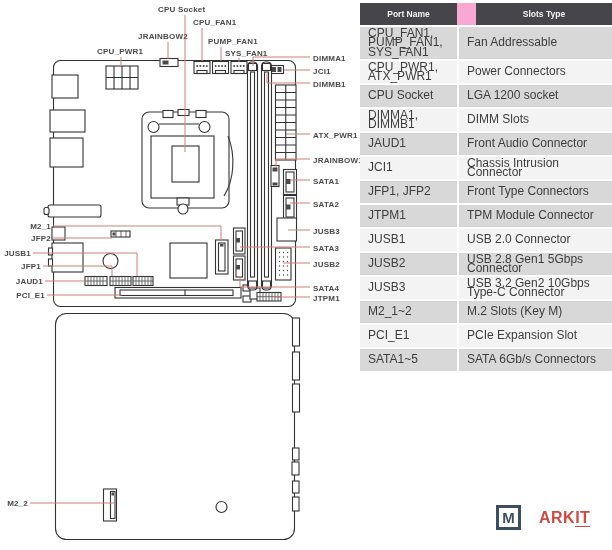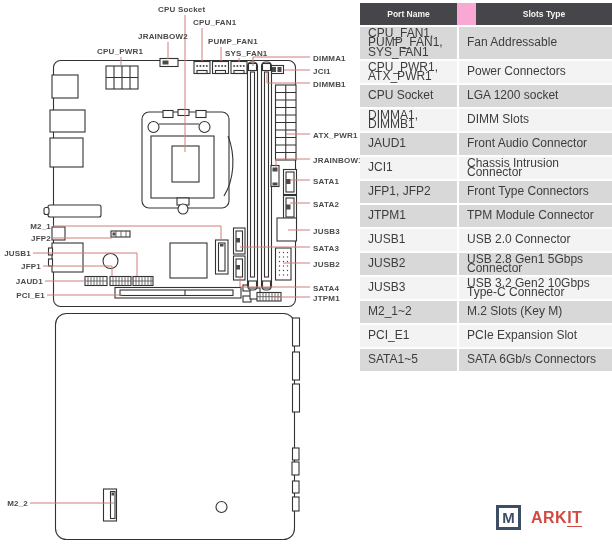--- a/index.html
+++ b/index.html
@@ -28,21 +28,21 @@
          line-height:9.5px;color:#3d3d3d;}
   .trow.gray .cell{background:#d8d8d8;}
   .trow.light .cell{background:#f3f3f3;}
 
   
   #logo{position:absolute;left:496px;top:505px;display:flex;align-items:center;}
   #logo .mbox{width:19px;height:19px;border:3px solid var(--logo-navy,#3d4d63);
         background:#fff;color:var(--logo-navy,#3d4d63);font-size:15px;font-weight:bold;
         display:flex;align-items:center;justify-content:center;}
   #logo .ltext{color:var(--accent-red,#d04a42);font-size:16px;font-weight:bold;
-        letter-spacing:.5px;margin-left:10px;}
+        letter-spacing:.5px;margin-left:18px;}
   #logo .uline{border-bottom:1.5px solid var(--accent-red,#d04a42);}
 </style>
 </head>
 <body>
 
 <svg id="diagram" viewBox="0 0 360 550" xmlns="http://www.w3.org/2000/svg">
 
   <g>
     <rect class="sf" x="53.5" y="60.5" width="242" height="246" rx="7"></rect>
   </g>

